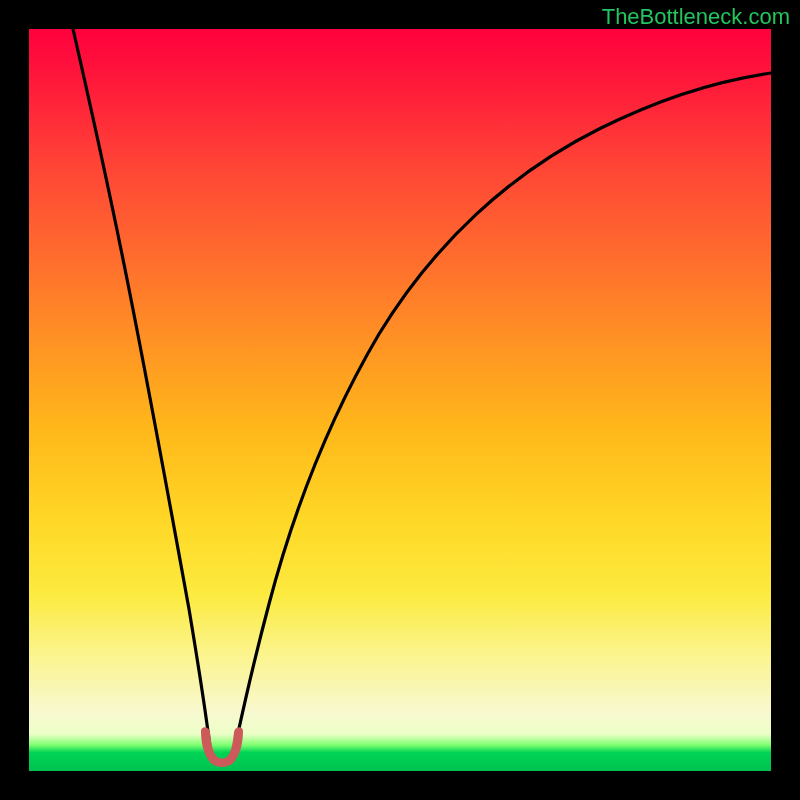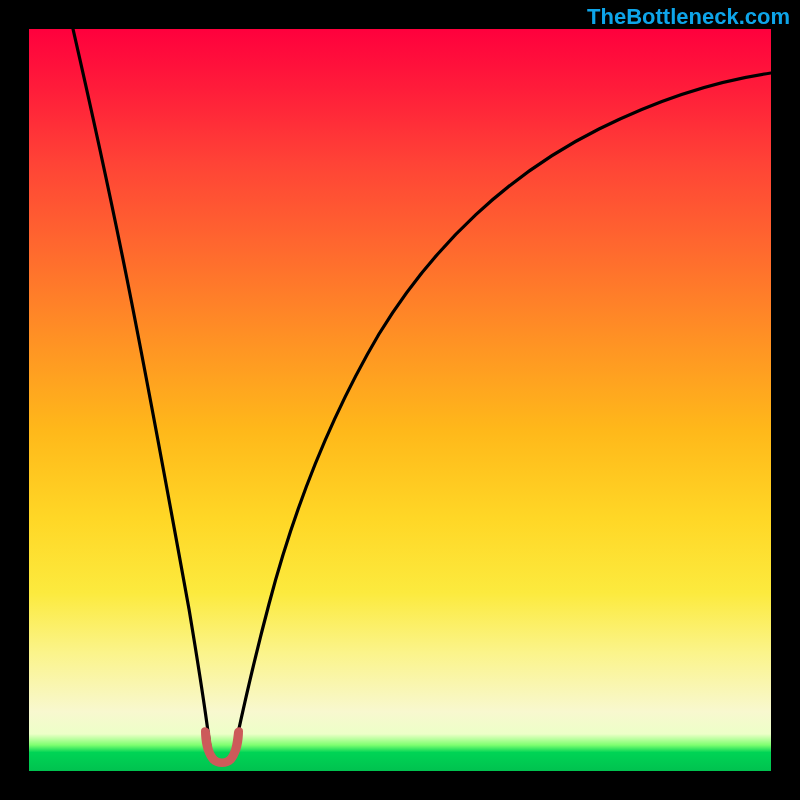--- a/index.html
+++ b/index.html
@@ -48,24 +48,24 @@
     position: absolute;
     left: 0;
     top: 0;
     width: 742px;
     height: 742px;
   }
   .watermark {
     position: absolute;
     top: 4px;
     right: 10px;
-    color: #0ea5e9;
+    color: #22c55e;
     font-size: 22px;
     letter-spacing: 0px;
-    font-weight: 700;
+    font-weight: 400;
     user-select: none;
   }
 </style>
 </head>
 <body>
 
 <div class="frame">
   <div class="watermark">TheBottleneck.com</div>
 
   <div class="plot">

